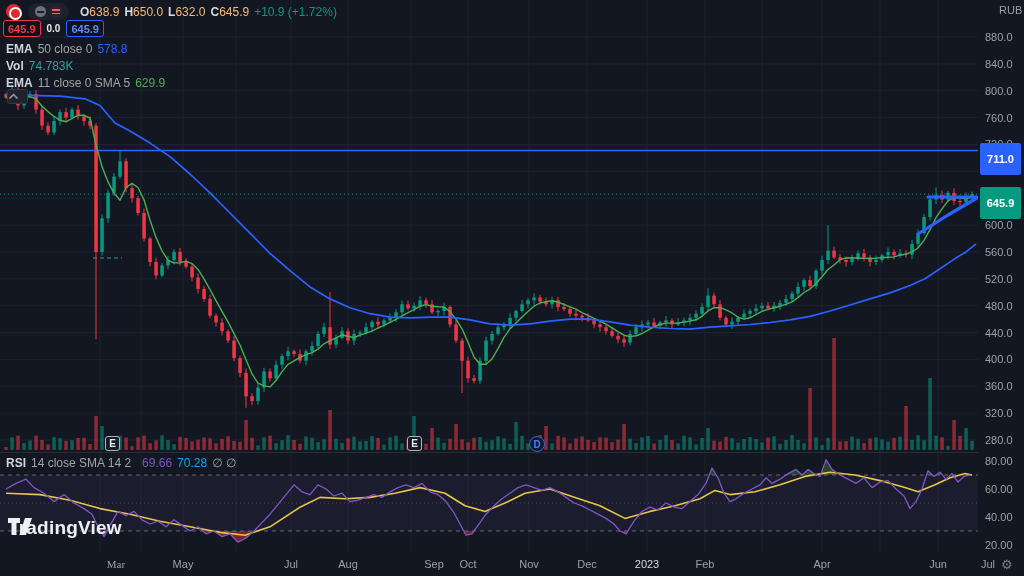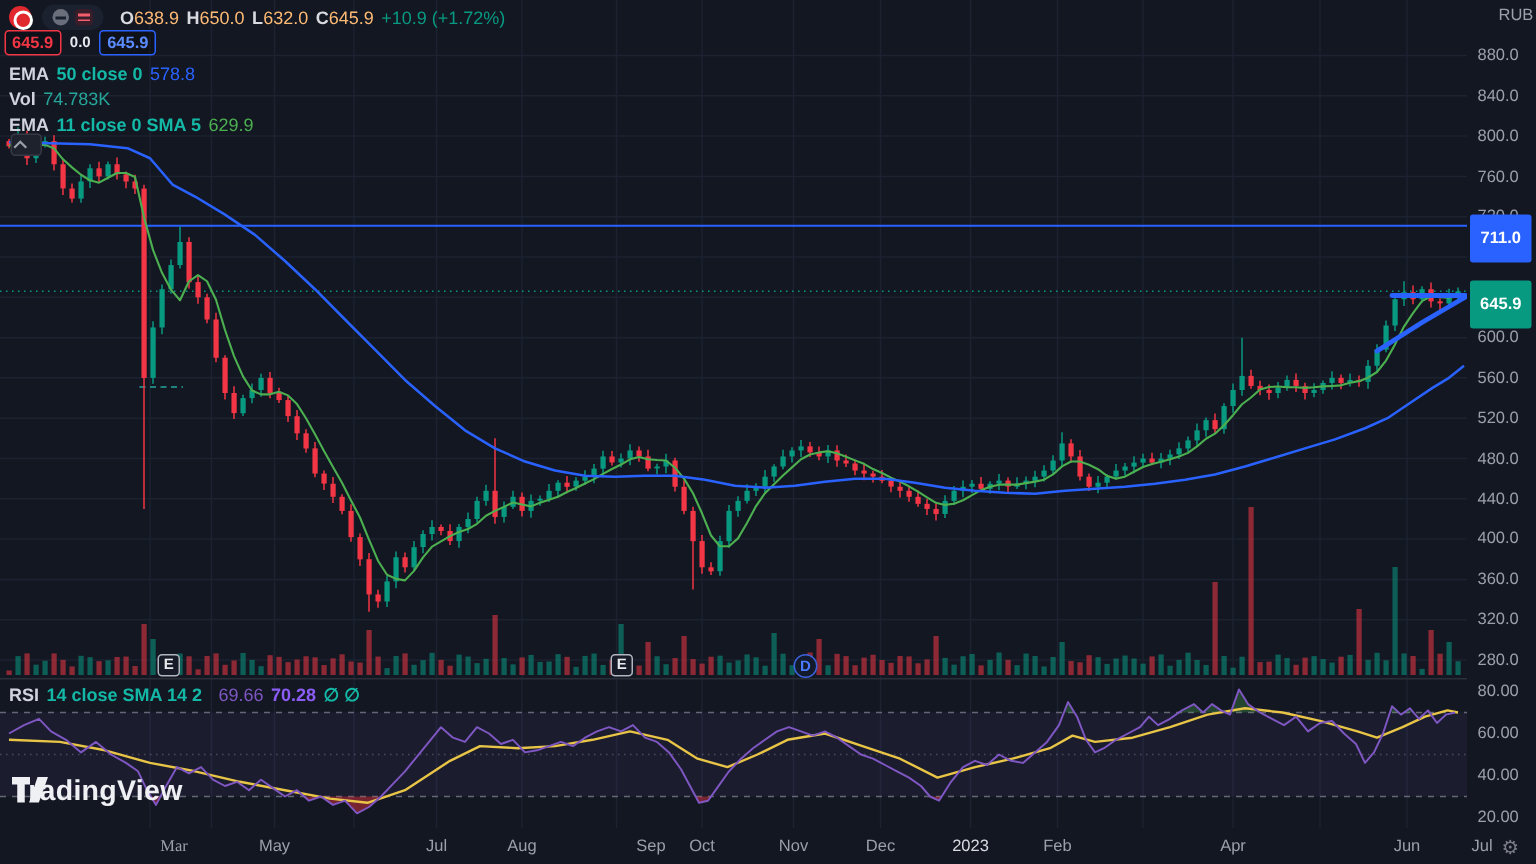--- a/index.html
+++ b/index.html
@@ -32,21 +32,21 @@
   
   .trade { position:absolute; top:20px; left:3px; display:flex; align-items:center; gap:6px; z-index:10; }
   .px-box { min-width:34px; height:17px; border-radius:3px; font-size:11px; font-weight:bold; display:flex; align-items:center; justify-content:center; padding:0 4px; background:rgba(0,0,0,.25); cursor:pointer; }
   .sell { border:1px solid #f23645; color:#f23645; }
   .buy  { border:1px solid #2962ff; color:#5b8cff; }
   .spread { font-size:10px; font-weight:bold; color:#e8e9ed; }
 
   
   .lg-row { position:absolute; left:6px; display:flex; align-items:center; gap:5px; font-size:12px; z-index:10; white-space:nowrap; cursor:default; }
   .lg-main { color:#d1d4dc; font-weight:bold; }
-  .lg-sub { color:#14b8a6;font-weight:bold; }
+  .lg-sub { color:#a3a3a3; }
   .collapse-btn { position:absolute; top:89px; left:7px; width:21px; height:15px; background:#1e222d; border:1px solid #363a45; border-radius:3px; display:flex; align-items:center; justify-content:center; z-index:10; cursor:pointer; }
 
   
   .mk { position:absolute; top:436px; z-index:8; display:flex; align-items:center; justify-content:center; font-size:10px; font-weight:bold; cursor:pointer; }
   .mk-square { width:15px; height:15px; border:1.5px solid #b2b5be; border-radius:3px; background:#161b27; color:#e8e9ed; }
   .mk-circle { width:16px; height:16px; border:1.5px solid #3b62d8; border-radius:50%; background:#131a2c; color:#4a7bff; }
 
   
   .wm { position:absolute; top:517px; left:8px; display:flex; align-items:center; gap:7px; z-index:9; }
   .wm-text { font-size:19px; font-weight:bold; color:#eef0f3; letter-spacing:.2px; }
@@ -697,21 +697,21 @@
   <div class="collapse-btn">
     <svg width="11" height="7">
         <path d="M1.5 5.5 L5.5 1.5 L9.5 5.5" stroke="#9aa0ab" stroke-width="1.5" fill="none"></path>
       </svg>
   </div>
 
   <div class="lg-row rsi-legend">
     <span class="lg-main">RSI</span>
     <span class="lg-sub">14 close SMA 14 2</span>
     <span style="color:#7e57c2;margin-left:6px">69.66</span>
-    <span style="color:#8b5cf6;font-weight:bold">70.28</span>
+    <span style="color:#0ea5e9;font-weight:normal">70.28</span>
     <span class="lg-sub">∅ ∅</span>
   </div>
 
   <div class="wm">
     <svg width="24" height="20" viewBox="0 0 24 20">
       <path d="M0 0 h12 v5 h-3.5 v12 h-5 V5 H0 Z" fill="#eef0f3"></path>
       <path d="M14 0 h7 l-5.5 17 h-6.5 Z" fill="#eef0f3" transform="translate(3,0) skewX(-2)"></path>
     </svg>
     <span class="wm-text">TradingView</span>
   </div>

